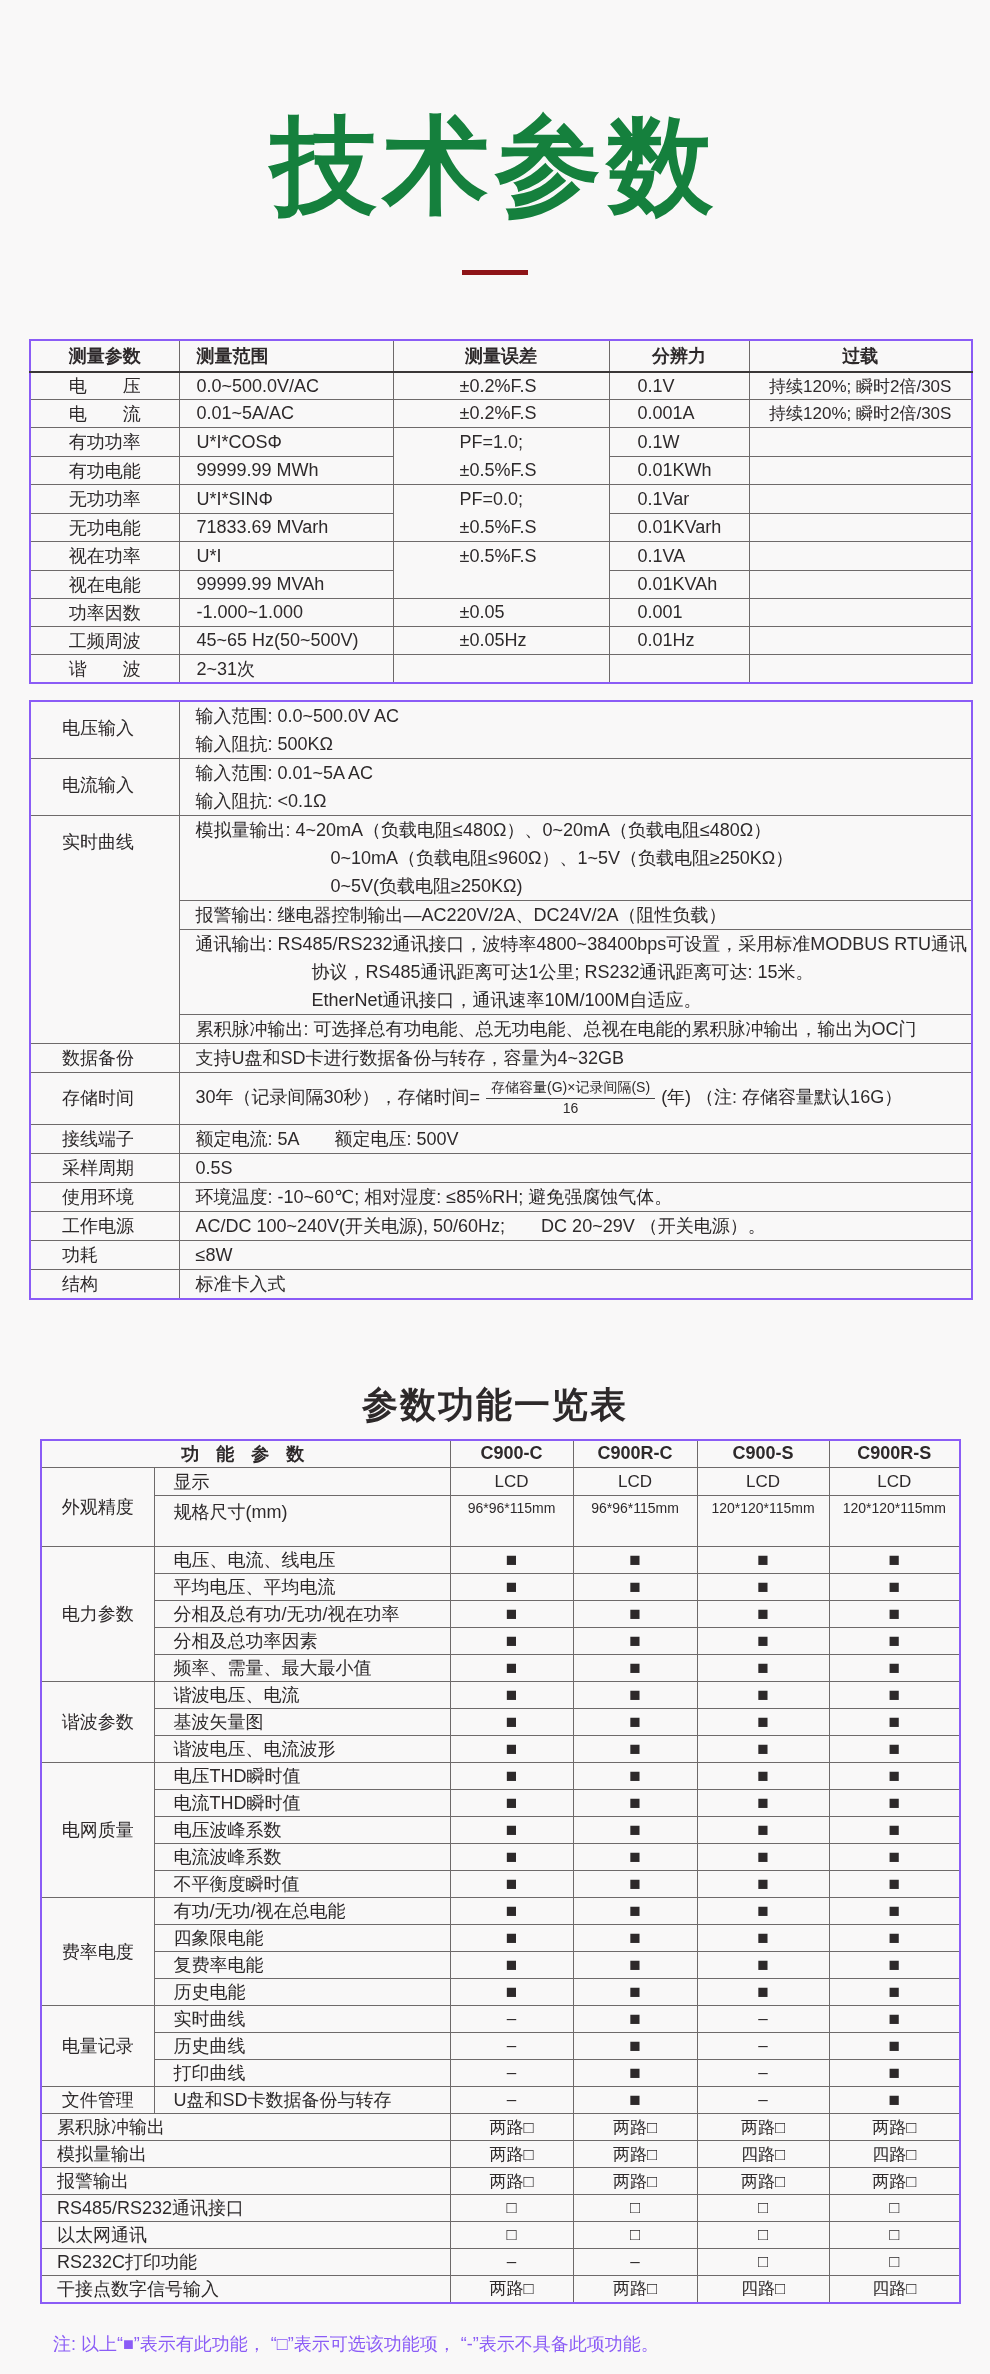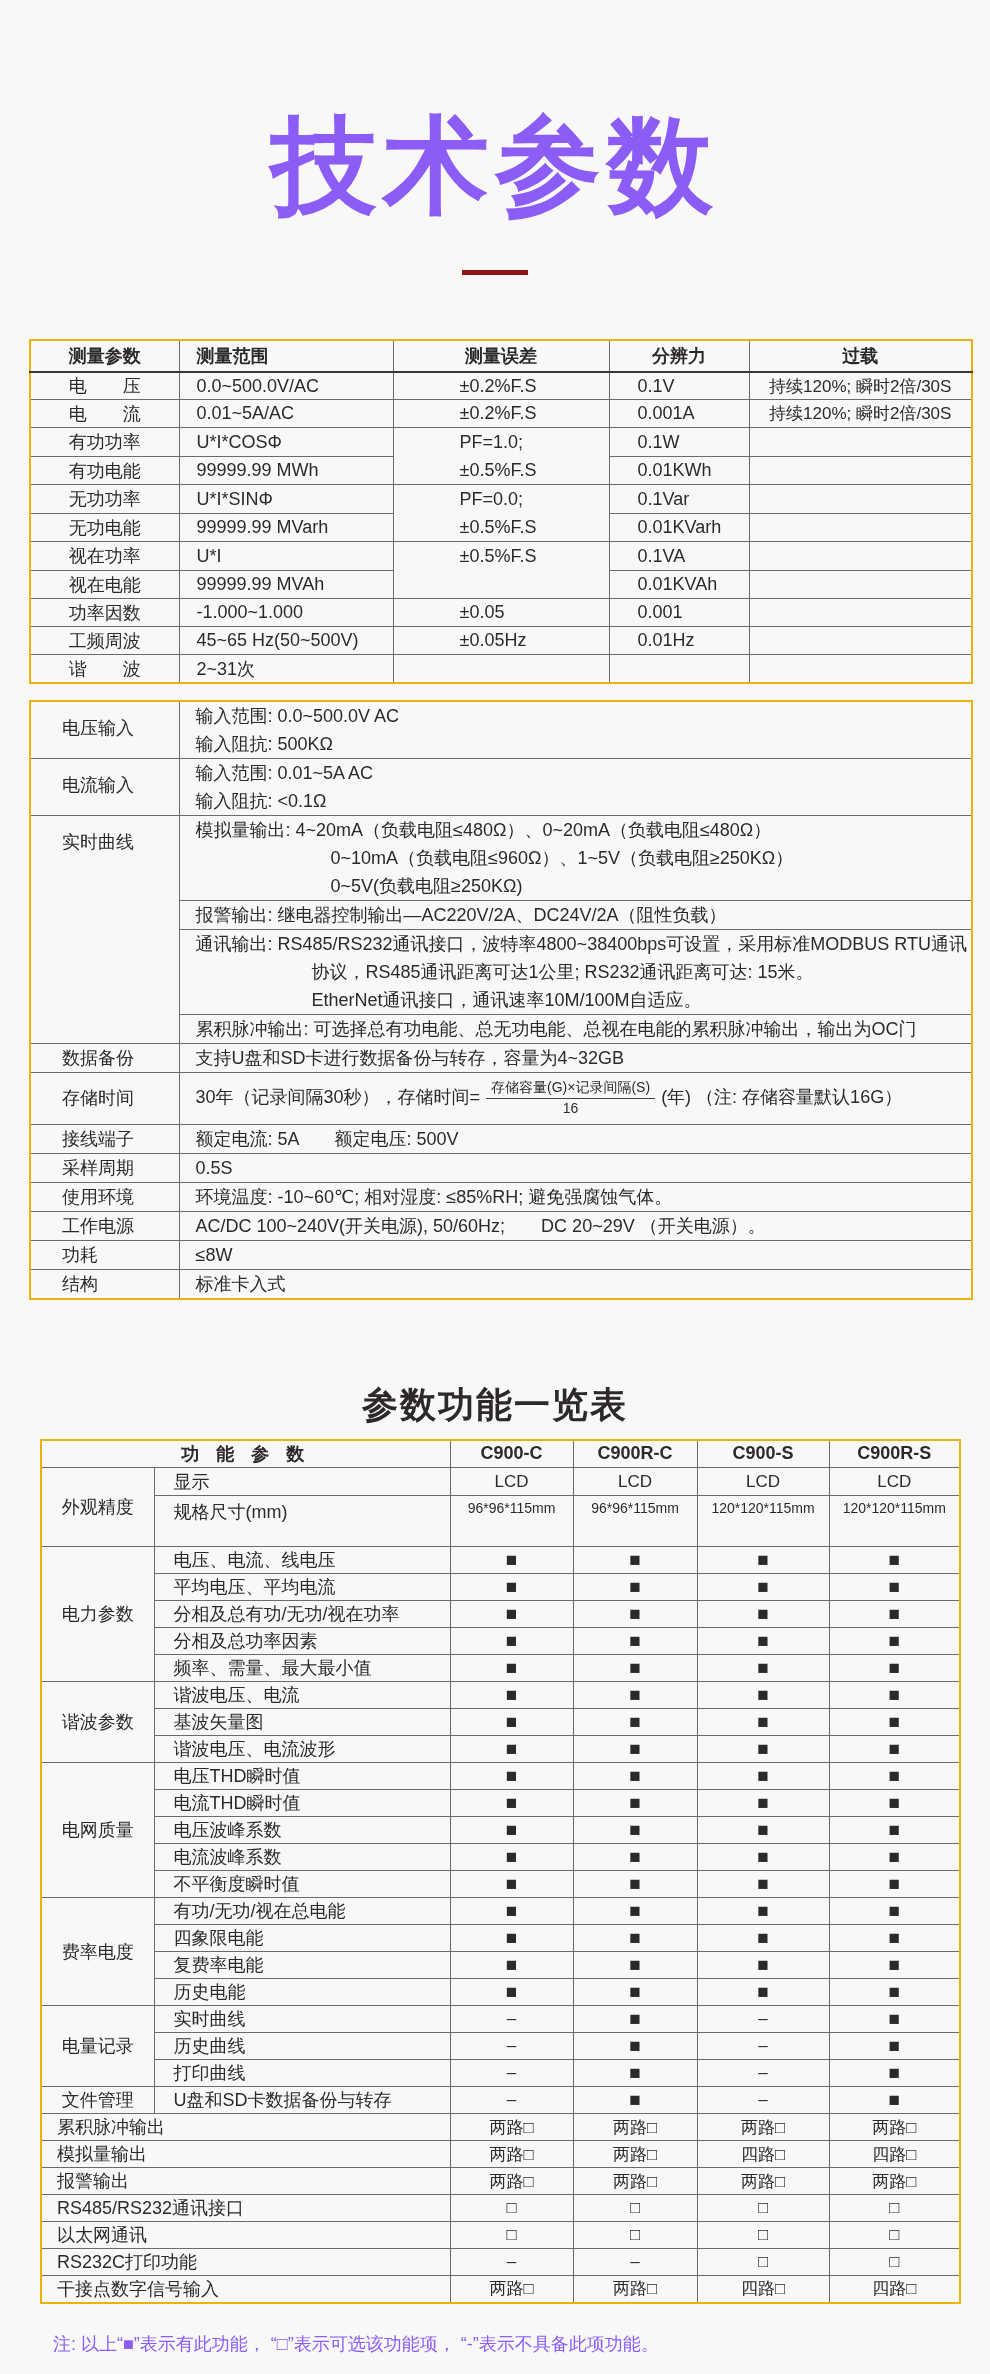--- a/index.html
+++ b/index.html
@@ -11,38 +11,38 @@
     overflow:hidden;
   }
   
   .page-title{
     padding-top:96px;
     text-align:center;
     font-size:106px;
     font-weight:900;
     letter-spacing:6px;
     line-height:1.32;
-    color:#8b5cf6;
+    color:#15803d;
   }
   .title-divider{
     width:66px;height:5px;
     margin:34px auto 0 auto;
   }
   
   table{border-collapse:collapse;table-layout:fixed;background:transparent;}
   td,th{
     border:1px solid #6e6a6a;
     font-size:18px;
     font-weight:normal;
     color:#2d292a;
     padding:0;
     overflow:hidden;
     white-space:nowrap;
   }
-  .t1,.t2,.t3{border:2px solid #eab308;}
+  .t1,.t2,.t3{border:2px solid #8b5cf6;}
   
   .t1{margin:64px 0 0 29px;width:942px;}
   .t1 thead tr{height:32px;}
   .t1 tbody tr{height:28px;}
   .t1 th{font-weight:bold;border-bottom:2px solid #3a3737;}
   .t1 th.al{text-align:left;padding-left:17px;}
   .t1 td.c-name{text-align:center;}
   .t1 td.c-range{text-align:left;padding-left:17px;}
   .t1 td.c-err{text-align:left;padding-left:66px;}
   .t1 td.c-err2{text-align:left;padding-left:66px;vertical-align:top;}
@@ -164,21 +164,21 @@
       <td class="c-range">U*I*SINΦ</td>
       <td class="c-err2" rowspan="2">
         <div>PF=0.0;</div>
         <div>±0.5%F.S</div>
       </td>
       <td class="c-res">0.1Var</td>
       <td class="c-ov"></td>
     </tr>
     <tr>
       <td class="c-name">无功电能</td>
-      <td class="c-range">99999.99 MVarh</td>
+      <td class="c-range">71833.69 MVarh</td>
       <td class="c-res">0.01KVarh</td>
       <td class="c-ov"></td>
     </tr>
     <tr>
       <td class="c-name">视在功率</td>
       <td class="c-range">U*I</td>
       <td class="c-err2" rowspan="2">
         <div>±0.5%F.S</div>
         <div></div>
       </td>

